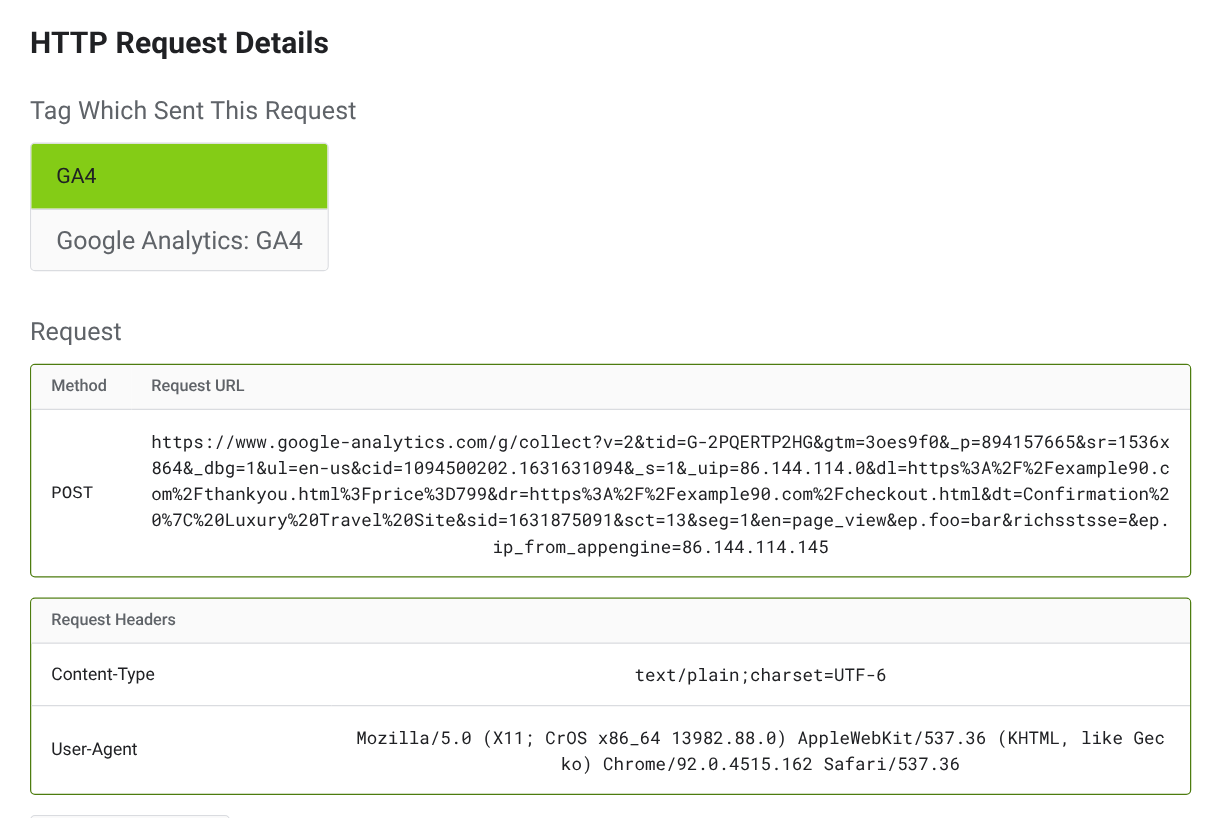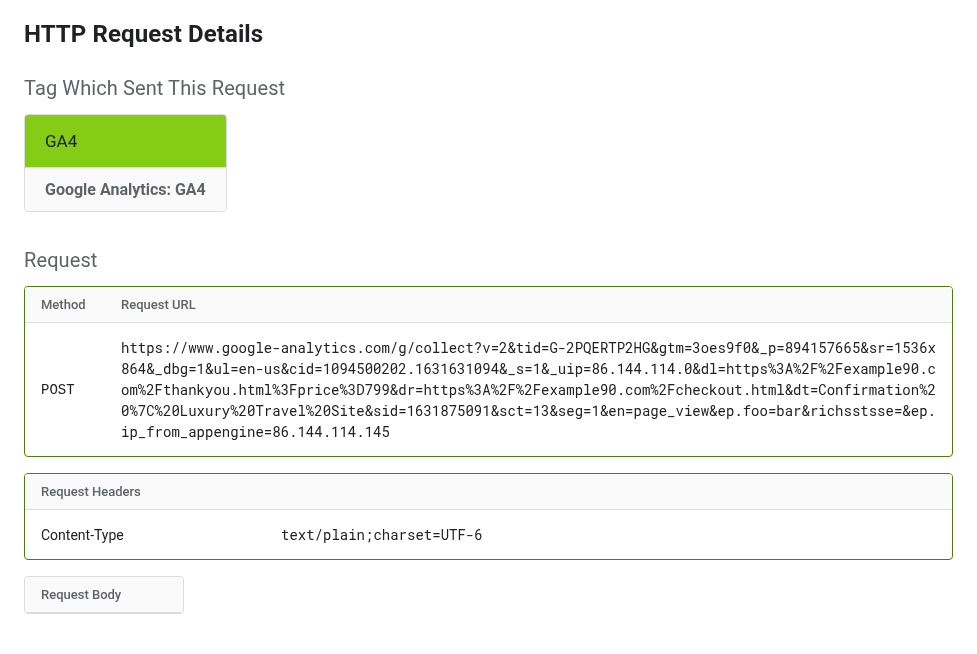--- a/index.html
+++ b/index.html
@@ -37,25 +37,24 @@
     }
     .tag-card-top {
       padding: 16px 20px;
       font-size: 17px;
       color: #202124;
       background: #84cc16;
       min-width: 196px;
     }
     .tag-card-bottom {
       padding: 12px 20px;
-      font-size: 16px;
+      font-size: 20px;
       color: #5f6368;
       background: #fafafa;
       border-top: 1px solid #dadce0;
-      font-weight: bold;
     }
     .request-section {
       margin-bottom: 16px;
     }
     .data-table {
       width: 100%;
       border: 1px solid #4d7c0f;
       border-radius: 4px;
       overflow: hidden;
       margin-bottom: 16px;
@@ -88,20 +87,21 @@
       color: #202124;
       font-size: 14px;
       font-family: Liberation Mono, monospace;
     }
     .cell-url, .cell-mono {
       font-family: "Roboto Mono", "SFMono-Regular", Consolas, "Liberation Mono", Menlo, monospace;
       font-size: 14px;
       line-height: 1.5;
       color: #202124;
       word-break: break-all;
+      text-align: center;
     }
     .body-card {
       border: 1px solid #dadce0;
       border-radius: 4px;
       display: inline-block;
       overflow: hidden;
       min-width: 160px;
     }
     .body-card-header {
       background: #fafafa;
@@ -151,20 +151,24 @@
     <thead>
       <tr>
         <th colspan="2">Request Headers</th>
       </tr>
     </thead>
     <tbody>
       <tr>
         <td class="col-header-name">Content-Type</td>
         <td class="cell-mono">text/plain;charset=UTF-6</td>
       </tr>
+      <tr>
+        <td class="col-header-name">User-Agent</td>
+        <td class="cell-mono">Mozilla/5.0 (X11; CrOS x86_64 13982.88.0) AppleWebKit/537.36 (KHTML, like Gecko) Chrome/92.0.4515.162 Safari/537.36</td>
+      </tr>
     </tbody>
   </table>
 
   <div class="body-card">
     <div class="body-card-header">Request Body</div>
     
   </div>
 </div>
 
 

